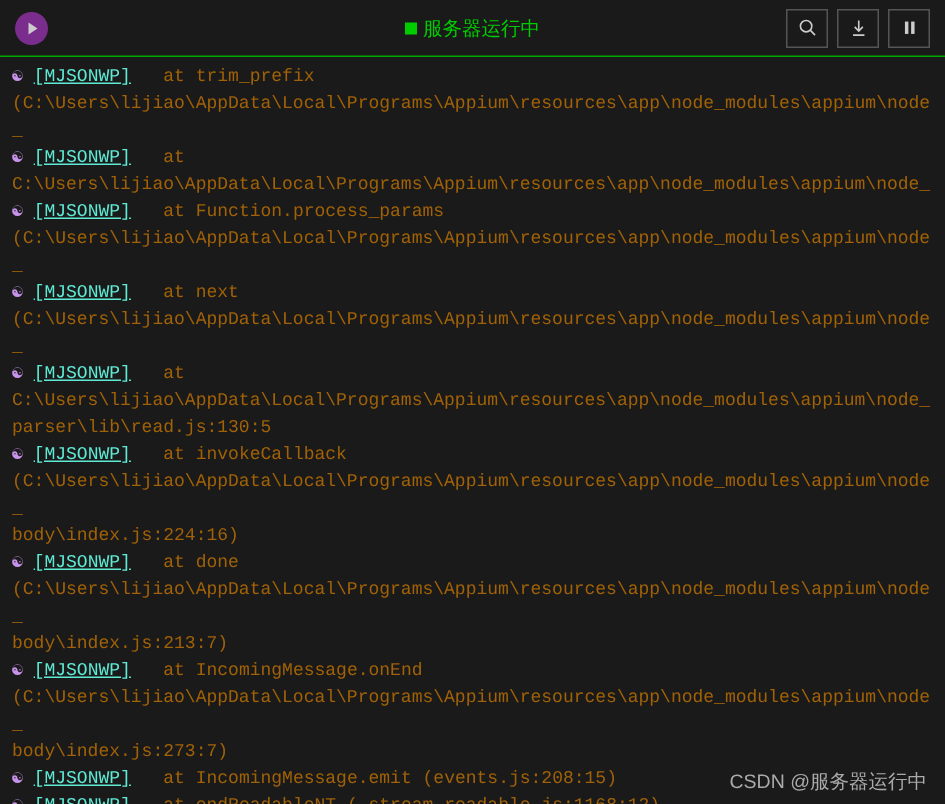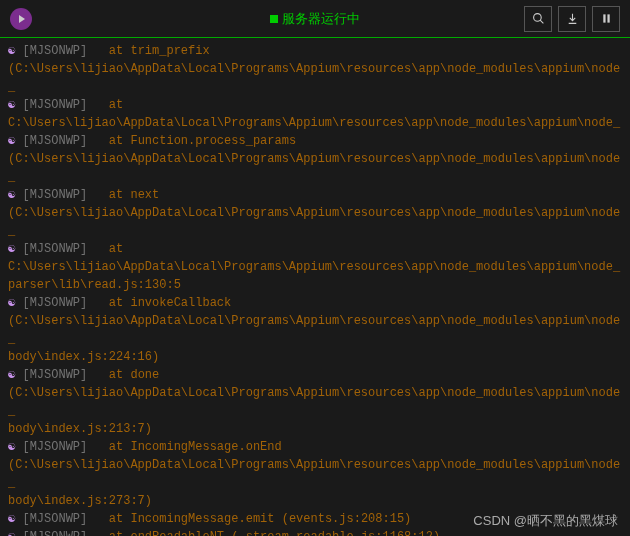--- a/index.html
+++ b/index.html
@@ -73,21 +73,21 @@
       cursor: pointer;
     }
     .terminal {
       padding: 4px 8px;
       line-height: 1.5;
       white-space: pre-wrap;
       word-break: break-all;
     }
     .log-line { display: block; }
     .prompt-arrow { color: #c792ea; }
-    .tag { color: #737373; }
+    .tag { color: #5eead4; text-decoration: underline; }
     .path-text { color: #a16207; }
     .watermark {
       position: absolute;
       bottom: 6px;
       right: 12px;
       color: #aaa;
       font-size: 13px;
       font-family: sans-serif;
     }
   </style>
@@ -116,13 +116,13 @@
       <svg width="11" height="13" viewBox="0 0 24 24" fill="#ccc">
           <rect x="5" y="3" width="5" height="18"></rect>
           <rect x="14" y="3" width="5" height="18"></rect>
         </svg>
     </button>
   </div>
 </div>
 
 <div class="terminal" id="terminal-content"><span class="log-line"><span class="prompt-arrow">☯</span> <span class="tag">[MJSONWP]</span><span class="path-text">   at trim_prefix</span></span><span class="log-line path-text">(C:\Users\lijiao\AppData\Local\Programs\Appium\resources\app\node_modules\appium\node_</span><span class="log-line"><span class="prompt-arrow">☯</span> <span class="tag">[MJSONWP]</span><span class="path-text">   at</span></span><span class="log-line path-text">C:\Users\lijiao\AppData\Local\Programs\Appium\resources\app\node_modules\appium\node_</span><span class="log-line"><span class="prompt-arrow">☯</span> <span class="tag">[MJSONWP]</span><span class="path-text">   at Function.process_params</span></span><span class="log-line path-text">(C:\Users\lijiao\AppData\Local\Programs\Appium\resources\app\node_modules\appium\node_</span><span class="log-line"><span class="prompt-arrow">☯</span> <span class="tag">[MJSONWP]</span><span class="path-text">   at next</span></span><span class="log-line path-text">(C:\Users\lijiao\AppData\Local\Programs\Appium\resources\app\node_modules\appium\node_</span><span class="log-line"><span class="prompt-arrow">☯</span> <span class="tag">[MJSONWP]</span><span class="path-text">   at</span></span><span class="log-line path-text">C:\Users\lijiao\AppData\Local\Programs\Appium\resources\app\node_modules\appium\node_</span><span class="log-line path-text">parser\lib\read.js:130:5</span><span class="log-line"><span class="prompt-arrow">☯</span> <span class="tag">[MJSONWP]</span><span class="path-text">   at invokeCallback</span></span><span class="log-line path-text">(C:\Users\lijiao\AppData\Local\Programs\Appium\resources\app\node_modules\appium\node_</span><span class="log-line path-text">body\index.js:224:16)</span><span class="log-line"><span class="prompt-arrow">☯</span> <span class="tag">[MJSONWP]</span><span class="path-text">   at done</span></span><span class="log-line path-text">(C:\Users\lijiao\AppData\Local\Programs\Appium\resources\app\node_modules\appium\node_</span><span class="log-line path-text">body\index.js:213:7)</span><span class="log-line"><span class="prompt-arrow">☯</span> <span class="tag">[MJSONWP]</span><span class="path-text">   at IncomingMessage.onEnd</span></span><span class="log-line path-text">(C:\Users\lijiao\AppData\Local\Programs\Appium\resources\app\node_modules\appium\node_</span><span class="log-line path-text">body\index.js:273:7)</span><span class="log-line"><span class="prompt-arrow">☯</span> <span class="tag">[MJSONWP]</span><span class="path-text">   at IncomingMessage.emit (events.js:208:15)</span></span><span class="log-line"><span class="prompt-arrow">☯</span> <span class="tag">[MJSONWP]</span><span class="path-text">   at endReadableNT (_stream_readable.js:1168:12)</span></span></div>
 
-<div class="watermark">CSDN @晒不黑的黑煤球</div>
+<div class="watermark">CSDN @服务器运行中</div>
 
 </body></html>

